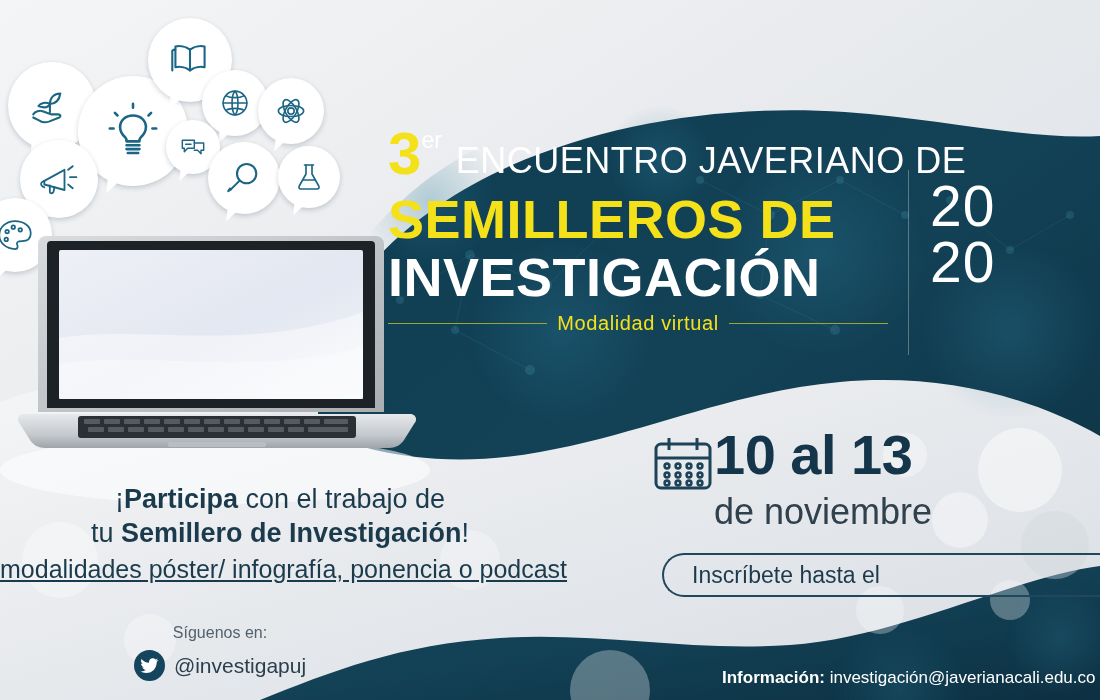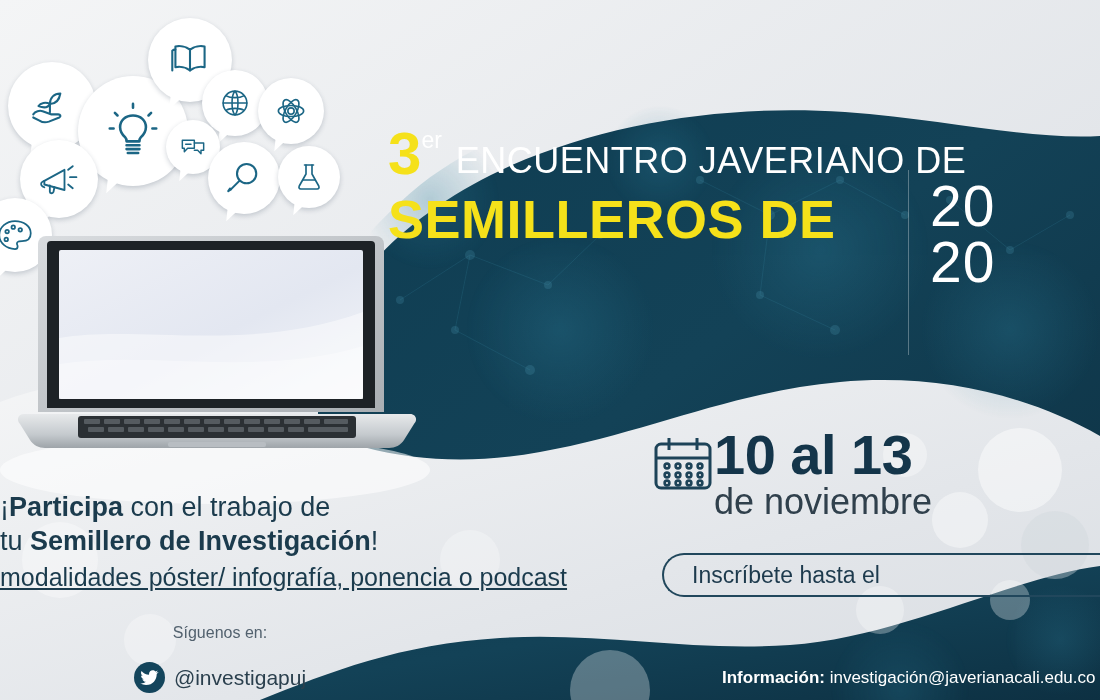--- a/index.html
+++ b/index.html
@@ -78,40 +78,40 @@
     font-weight: 300; letter-spacing: 1px;
   }
   #year-divider {
     position: absolute; left: 908px; top: 170px;
     width: 1px; height: 185px; background: rgba(255,255,255,.30);
   }
 
   
   #left-copy {
     position: absolute; left: 0px; top: 482px; width: 560px;
-    color: #1b3b4d; text-align: left; margin-top: 8px;
+    color: #1b3b4d; text-align: center;
   }
   .copy-1 { font-size: 27px; line-height: 34px; white-space: nowrap; }
   .copy-1 b { font-weight: bold; }
   .copy-2 { font-size: 25px; line-height: 34px; margin-top: 2px; white-space: nowrap; text-decoration: underline; }
 
   
   #social { position: absolute; left: 0px; top: 624px; width: 440px; text-align: center; color: #52616e; }
   #social .follow { font-size: 16px; }
-  #social .row { display: flex; align-items: center; justify-content: center; gap: 26px; margin-top: 20px; }
+  #social .row { display: flex; align-items: center; justify-content: center; gap: 26px; margin-top: 8px; }
   #social .item { display: flex; align-items: center; gap: 9px; }
   #social .handle { font-size: 21px; color: #2a3f4d; white-space: nowrap; }
   .sicon { width: 31px; height: 31px; border-radius: 50%; background: #14455c;
            display: flex; align-items: center; justify-content: center; }
 
   
   #date-block { position: absolute; left: 652px; top: 428px; display: flex; align-items: flex-start; gap: 0; }
   #cal-icon { margin-top: 6px; }
   .date-big { color: #14354a; font-weight: bold; font-size: 56px; line-height: 54px; letter-spacing: -.5px; white-space: nowrap; }
-  .date-sub { color: #30404c; font-size: 36px; line-height: 40px; margin-top: 0; white-space: nowrap; }
+  .date-sub { color: #30404c; font-size: 36px; line-height: 40px; margin-top: 10px; white-space: nowrap; }
 
   
   #pill {
     position: absolute; left: 662px; top: 553px;
     height: 44px; width: 470px;
     border: 2px solid #21475c; border-right: none;
     border-radius: 24px 0 0 24px;
     display: flex; align-items: center;
     padding-left: 28px;
     color: #1d3a4d; font-size: 23px; white-space: nowrap;
@@ -376,20 +376,26 @@
     <rect x="150" y="214" width="98" height="5" rx="2" fill="#b8bdc2"></rect>
   </svg>
 
   <div id="headline">
     <div class="line-1">
       <span class="ord-num">3</span>
       <span class="ord-suffix">er</span>
       <span class="kicker">ENCUENTRO JAVERIANO DE</span>
     </div>
     <div class="big-yellow">SEMILLEROS DE</div>
+    <div class="big-white">INVESTIGACIÓN</div>
+    <div id="subrule">
+      <span class="rule"></span>
+      <span class="txt">Modalidad virtual</span>
+      <span class="rule"></span>
+    </div>
   </div>
 
   <div id="year-divider"></div>
   <div id="year">
     <div>20</div>
     <div>20</div>
   </div>
 
   <div id="left-copy">
     <div class="copy-1"><span>¡</span><b>Participa</b><span> con el trabajo de</span></div>

